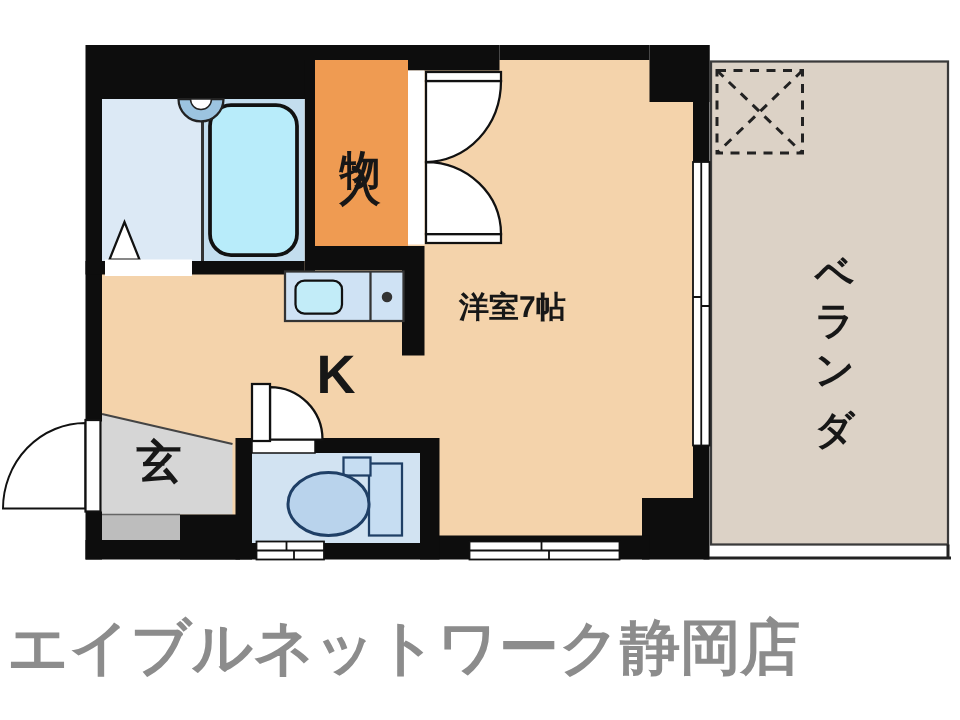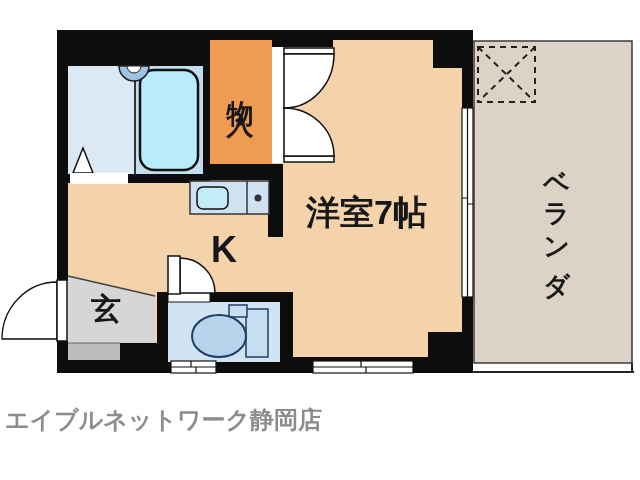--- a/index.html
+++ b/index.html
@@ -7,26 +7,26 @@
     width:640px;height:480px;background:#ffffff;position:relative;
     font-family:"Liberation Sans","DejaVu Sans",sans-serif;overflow:hidden;
   }
   #plan-svg{position:absolute;left:0;top:0;}
   .label{
     position:absolute;color:#171717;font-weight:600;line-height:1;
     white-space:nowrap;pointer-events:none;
   }
   .v-label{writing-mode:vertical-rl;text-orientation:upright;}
   #closet-label{left:226px;top:78px;font-size:27px;letter-spacing:9px;}
-  #main-room-label{left:306px;top:195px;font-size:34px;}
+  #main-room-label{left:306px;top:195px;font-size:20px;}
   #kitchen-label{left:211px;top:232px;font-size:36px;font-weight:600;}
   #entrance-label{left:91px;top:294px;font-size:30px;}
   #veranda-label{left:544px;top:152px;font-size:26px;letter-spacing:4px;}
   #footer-brand{
-    position:absolute;left:5px;top:404px;font-size:24px;font-weight:bold;
+    position:absolute;left:5px;top:404px;font-size:40px;font-weight:bold;
     color:#8c8c8c;letter-spacing:0px;white-space:nowrap;
   }
 </style>
 </head>
 <body>
 
 <svg id="plan-svg" width="640" height="480" viewBox="0 0 640 480">
 
   <rect x="68" y="40" width="394" height="322" fill="#f4d3ab"></rect>
 

